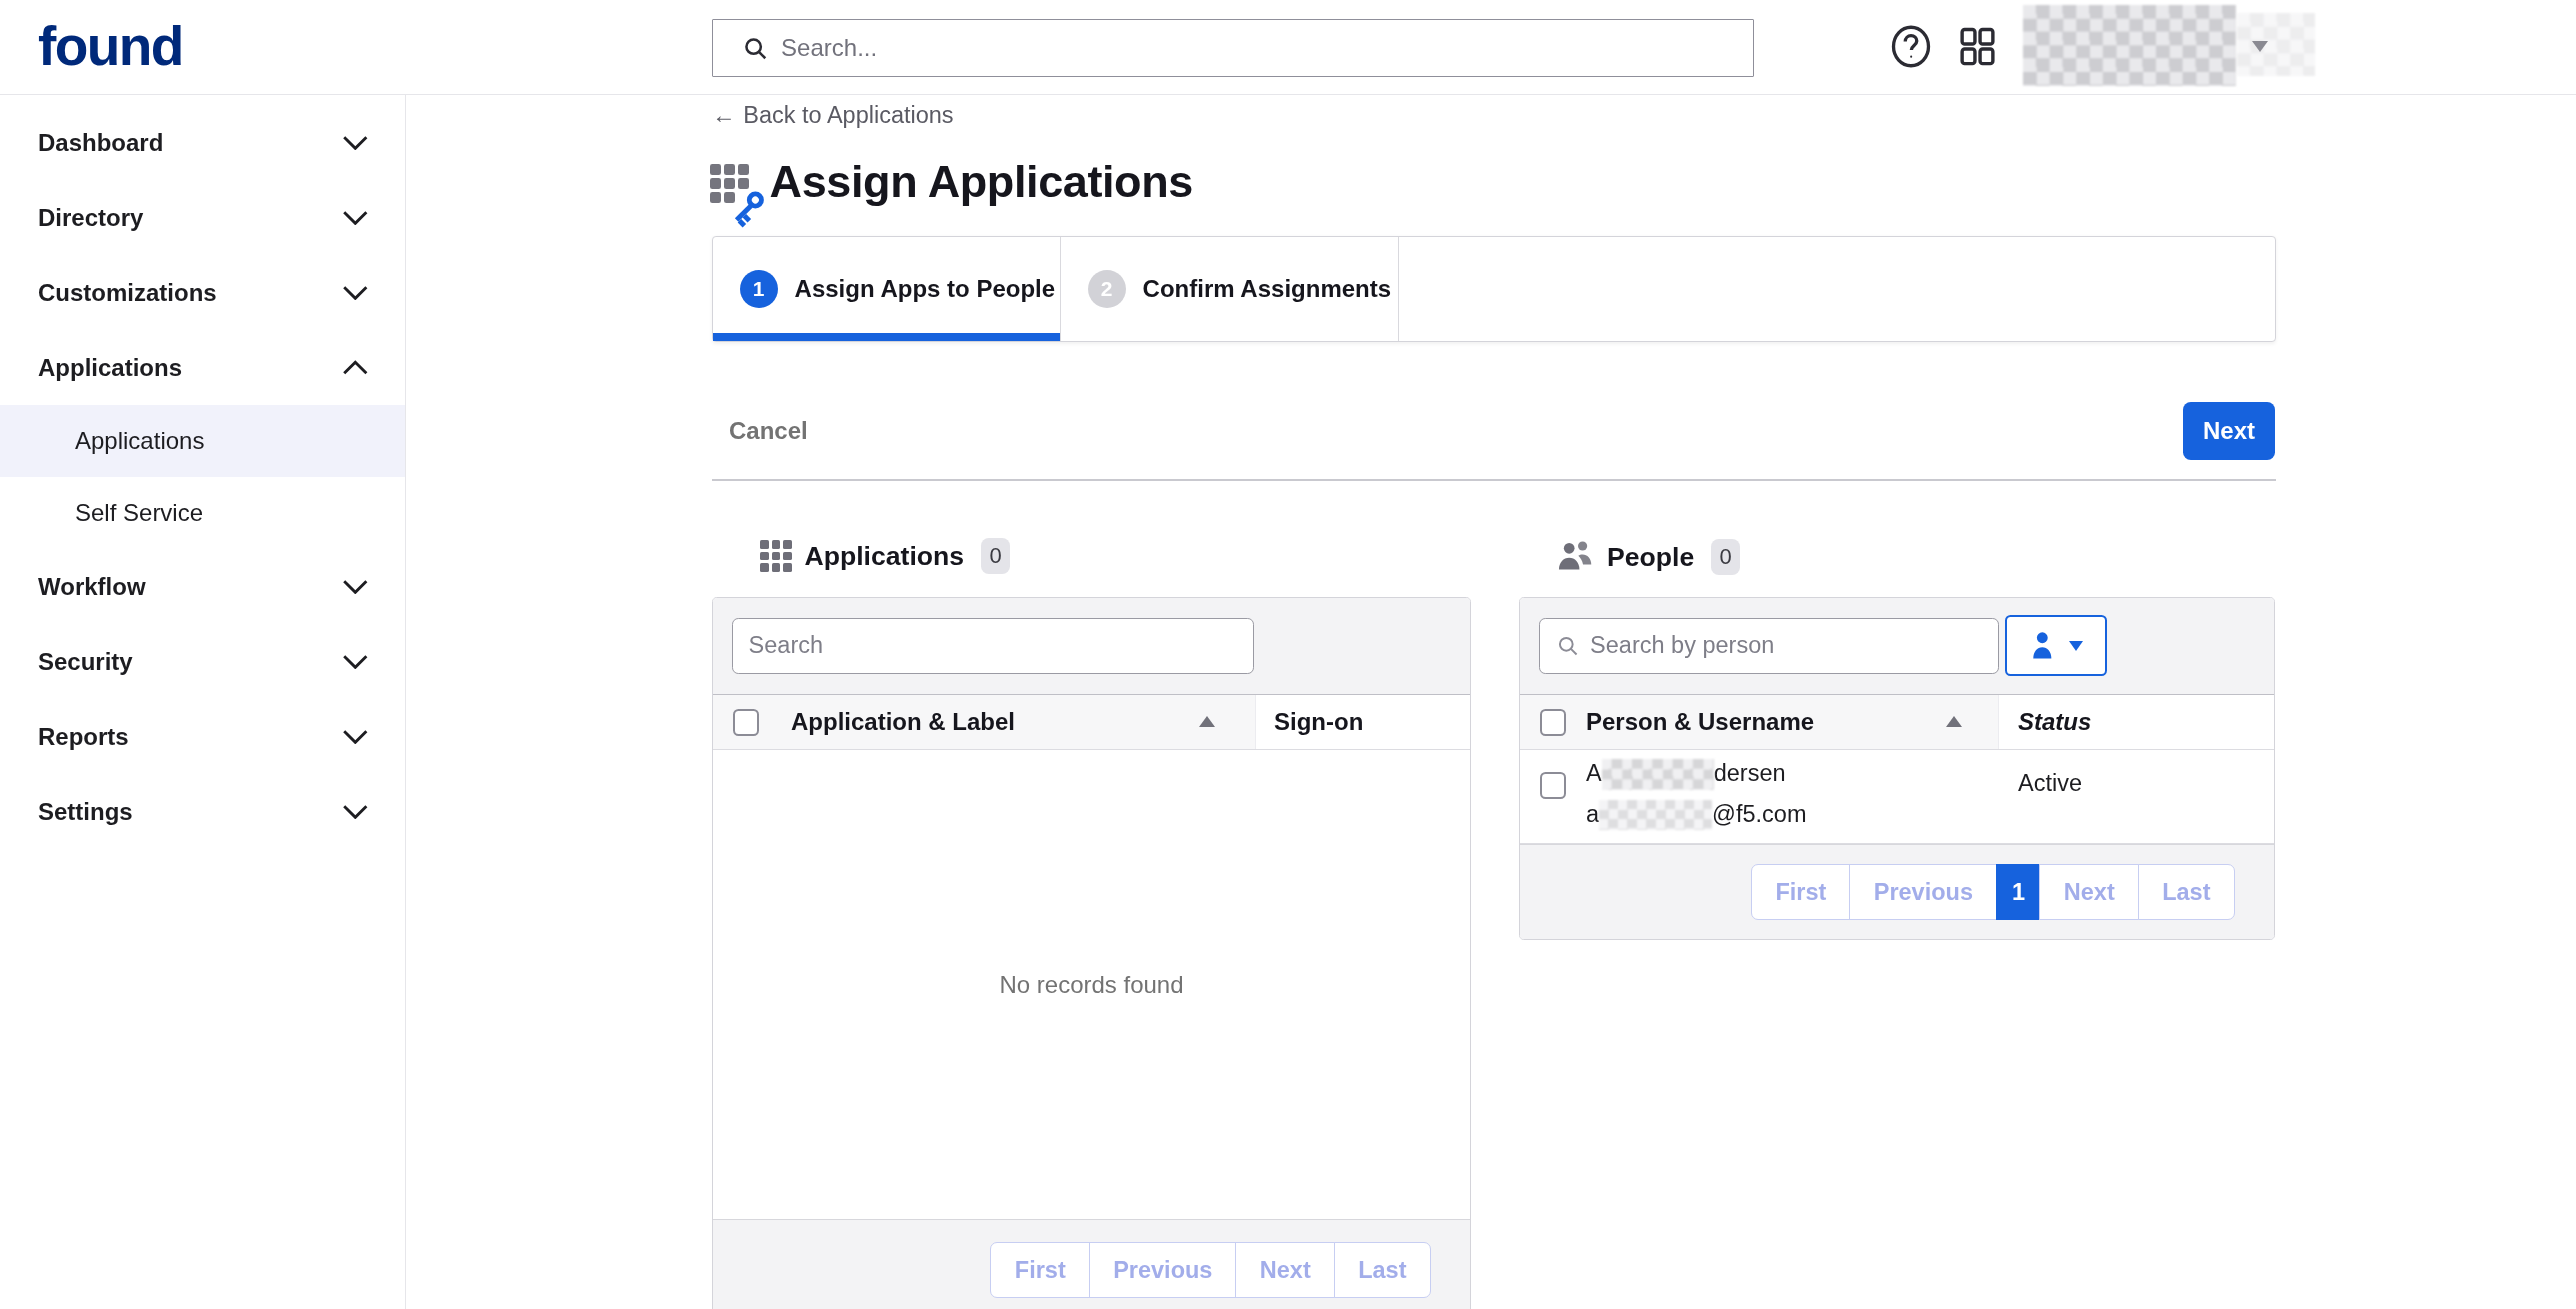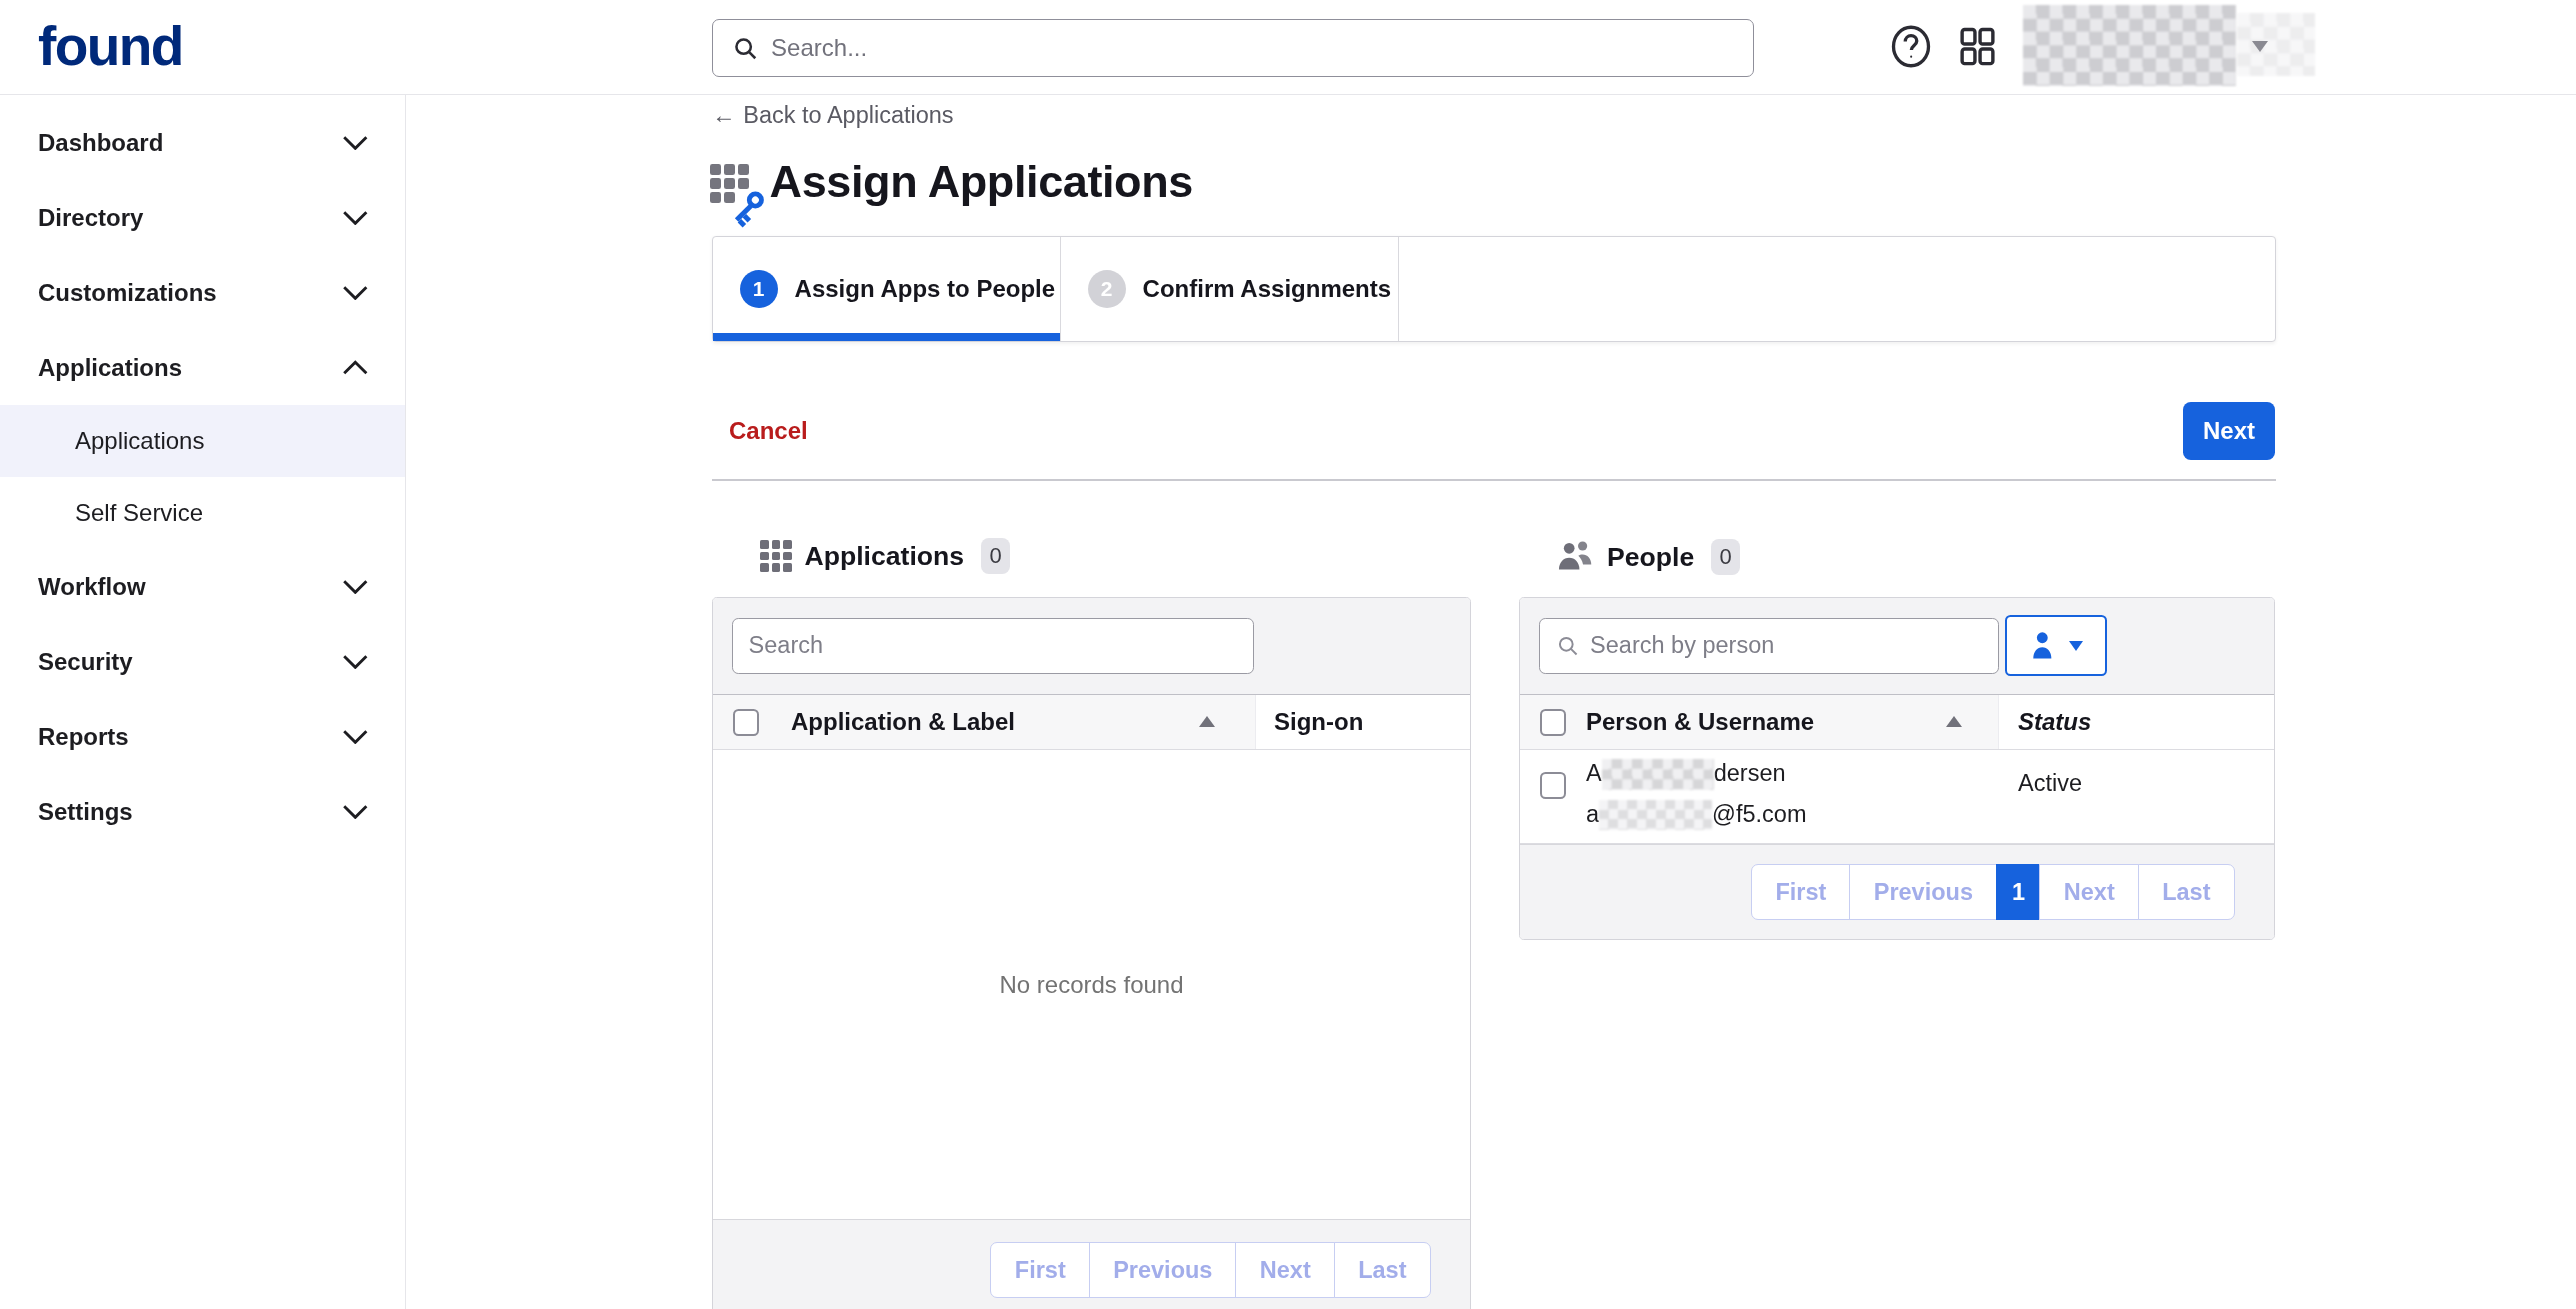--- a/index.html
+++ b/index.html
@@ -3,21 +3,21 @@
 <meta charset="utf-8">
 <style>
   * { margin:0; padding:0; box-sizing:border-box; }
   html,body { width:2576px; height:1309px; }
   body { font-family:"Liberation Sans", sans-serif; color:#1d1d21; background:#fff; overflow:hidden; }
   .screen { position:relative; width:2576px; height:1309px; background:#fff; overflow:hidden; }
 
   
   .topbar { position:absolute; left:0; top:0; width:2576px; height:95px; background:#fff; border-bottom:1.6px solid #e6e6ea; z-index:20; }
   .logo { position:absolute; left:38px; top:14px; font-size:55px; font-weight:bold; letter-spacing:-1.6px; color:#00297a; }
-  .global-search { position:absolute; left:712px; top:19px; width:1042px; height:58px; border:1.6px solid #8f8f9a; border-radius:7px; background:#fff; display:flex; align-items:center; padding:0 19px; }
+  .global-search { position:absolute; left:712px; top:19px; width:1042px; height:58px; border:1.6px solid #8f8f9a; border-radius:1px; background:#fff; display:flex; align-items:center; padding:0 29px; }
   .global-search svg { flex:0 0 auto; }
   .global-search input { border:none; outline:none; font-size:24px; color:#1d1d21; margin-left:12.5px; width:100%; background:transparent; font-family:inherit; }
   .global-search input::placeholder { color:#72727c; }
   .icon-btn { position:absolute; top:22px; width:44px; height:48px; display:flex; align-items:center; justify-content:center; }
   .help-btn { left:1889px; }
   .grid-btn { left:1955px; }
   .mosaic { background:repeating-conic-gradient(#cdcdd1 0% 25%, #e9e9ec 0% 50%); background-size:26.6px 26.6px; filter:blur(1.2px); }
   .user-blur { position:absolute; left:2023px; top:4.7px; width:213px; height:81px; }
   .user-blur-faint { position:absolute; left:2237px; top:12.5px; width:78px; height:63px; opacity:.35; }
   .user-caret { position:absolute; left:2252px; top:41px; width:0; height:0; border-left:8.6px solid transparent; border-right:8.6px solid transparent; border-top:11px solid #8a8a92; }
@@ -51,21 +51,21 @@
   .wstep { position:relative; height:100%; display:flex; align-items:center; padding:0 26.6px; }
   .wstep.s1 { width:347px; }
   .wstep.s2 { width:339px; border-left:1.6px solid #d9d9de; border-right:1.6px solid #d9d9de; }
   .wstep .num { width:38px; height:38px; border-radius:50%; color:#fff; font-size:21px; font-weight:bold; display:flex; align-items:center; justify-content:center; margin-right:17px; flex:0 0 auto; }
   .wstep.active .num { background:#1662dd; }
   .wstep:not(.active) .num { background:#d2d2d7; }
   .wstep .wlbl { font-size:24px; font-weight:bold; color:#16161d; white-space:nowrap; }
   .wstep.active::after { content:""; position:absolute; left:0; bottom:0; width:100%; height:7.8px; background:#1662dd; }
 
   
-  .cancel-link { position:absolute; left:729px; top:417px; font-size:24px; font-weight:bold; color:#b91c1c; cursor:pointer; }
+  .cancel-link { position:absolute; left:729px; top:417px; font-size:24px; font-weight:bold; color:#737373; cursor:pointer; }
   .next-btn { position:absolute; left:2183px; top:402px; width:92px; height:58px; background:#1662dd; border:none; border-radius:7.8px; color:#fff; font-size:24px; font-weight:bold; font-family:inherit; cursor:pointer; }
   .big-divider { position:absolute; left:712px; top:479px; width:1564px; height:1.6px; background:#c9c9cf; }
 
   
   .sec-head { position:absolute; top:538px; display:flex; align-items:center; }
   .sec-head.apps { left:760px; }
   .sec-head.people { left:1555px; }
   .apps-grid-icon { display:grid; grid-template-columns:repeat(3,8.6px); grid-auto-rows:8.6px; gap:3.1px; margin-right:12.5px; }
   .apps-grid-icon i { background:#6e6e78; border-radius:1.6px; }
   .sec-title { font-size:26.6px; font-weight:bold; color:#16161d; }

